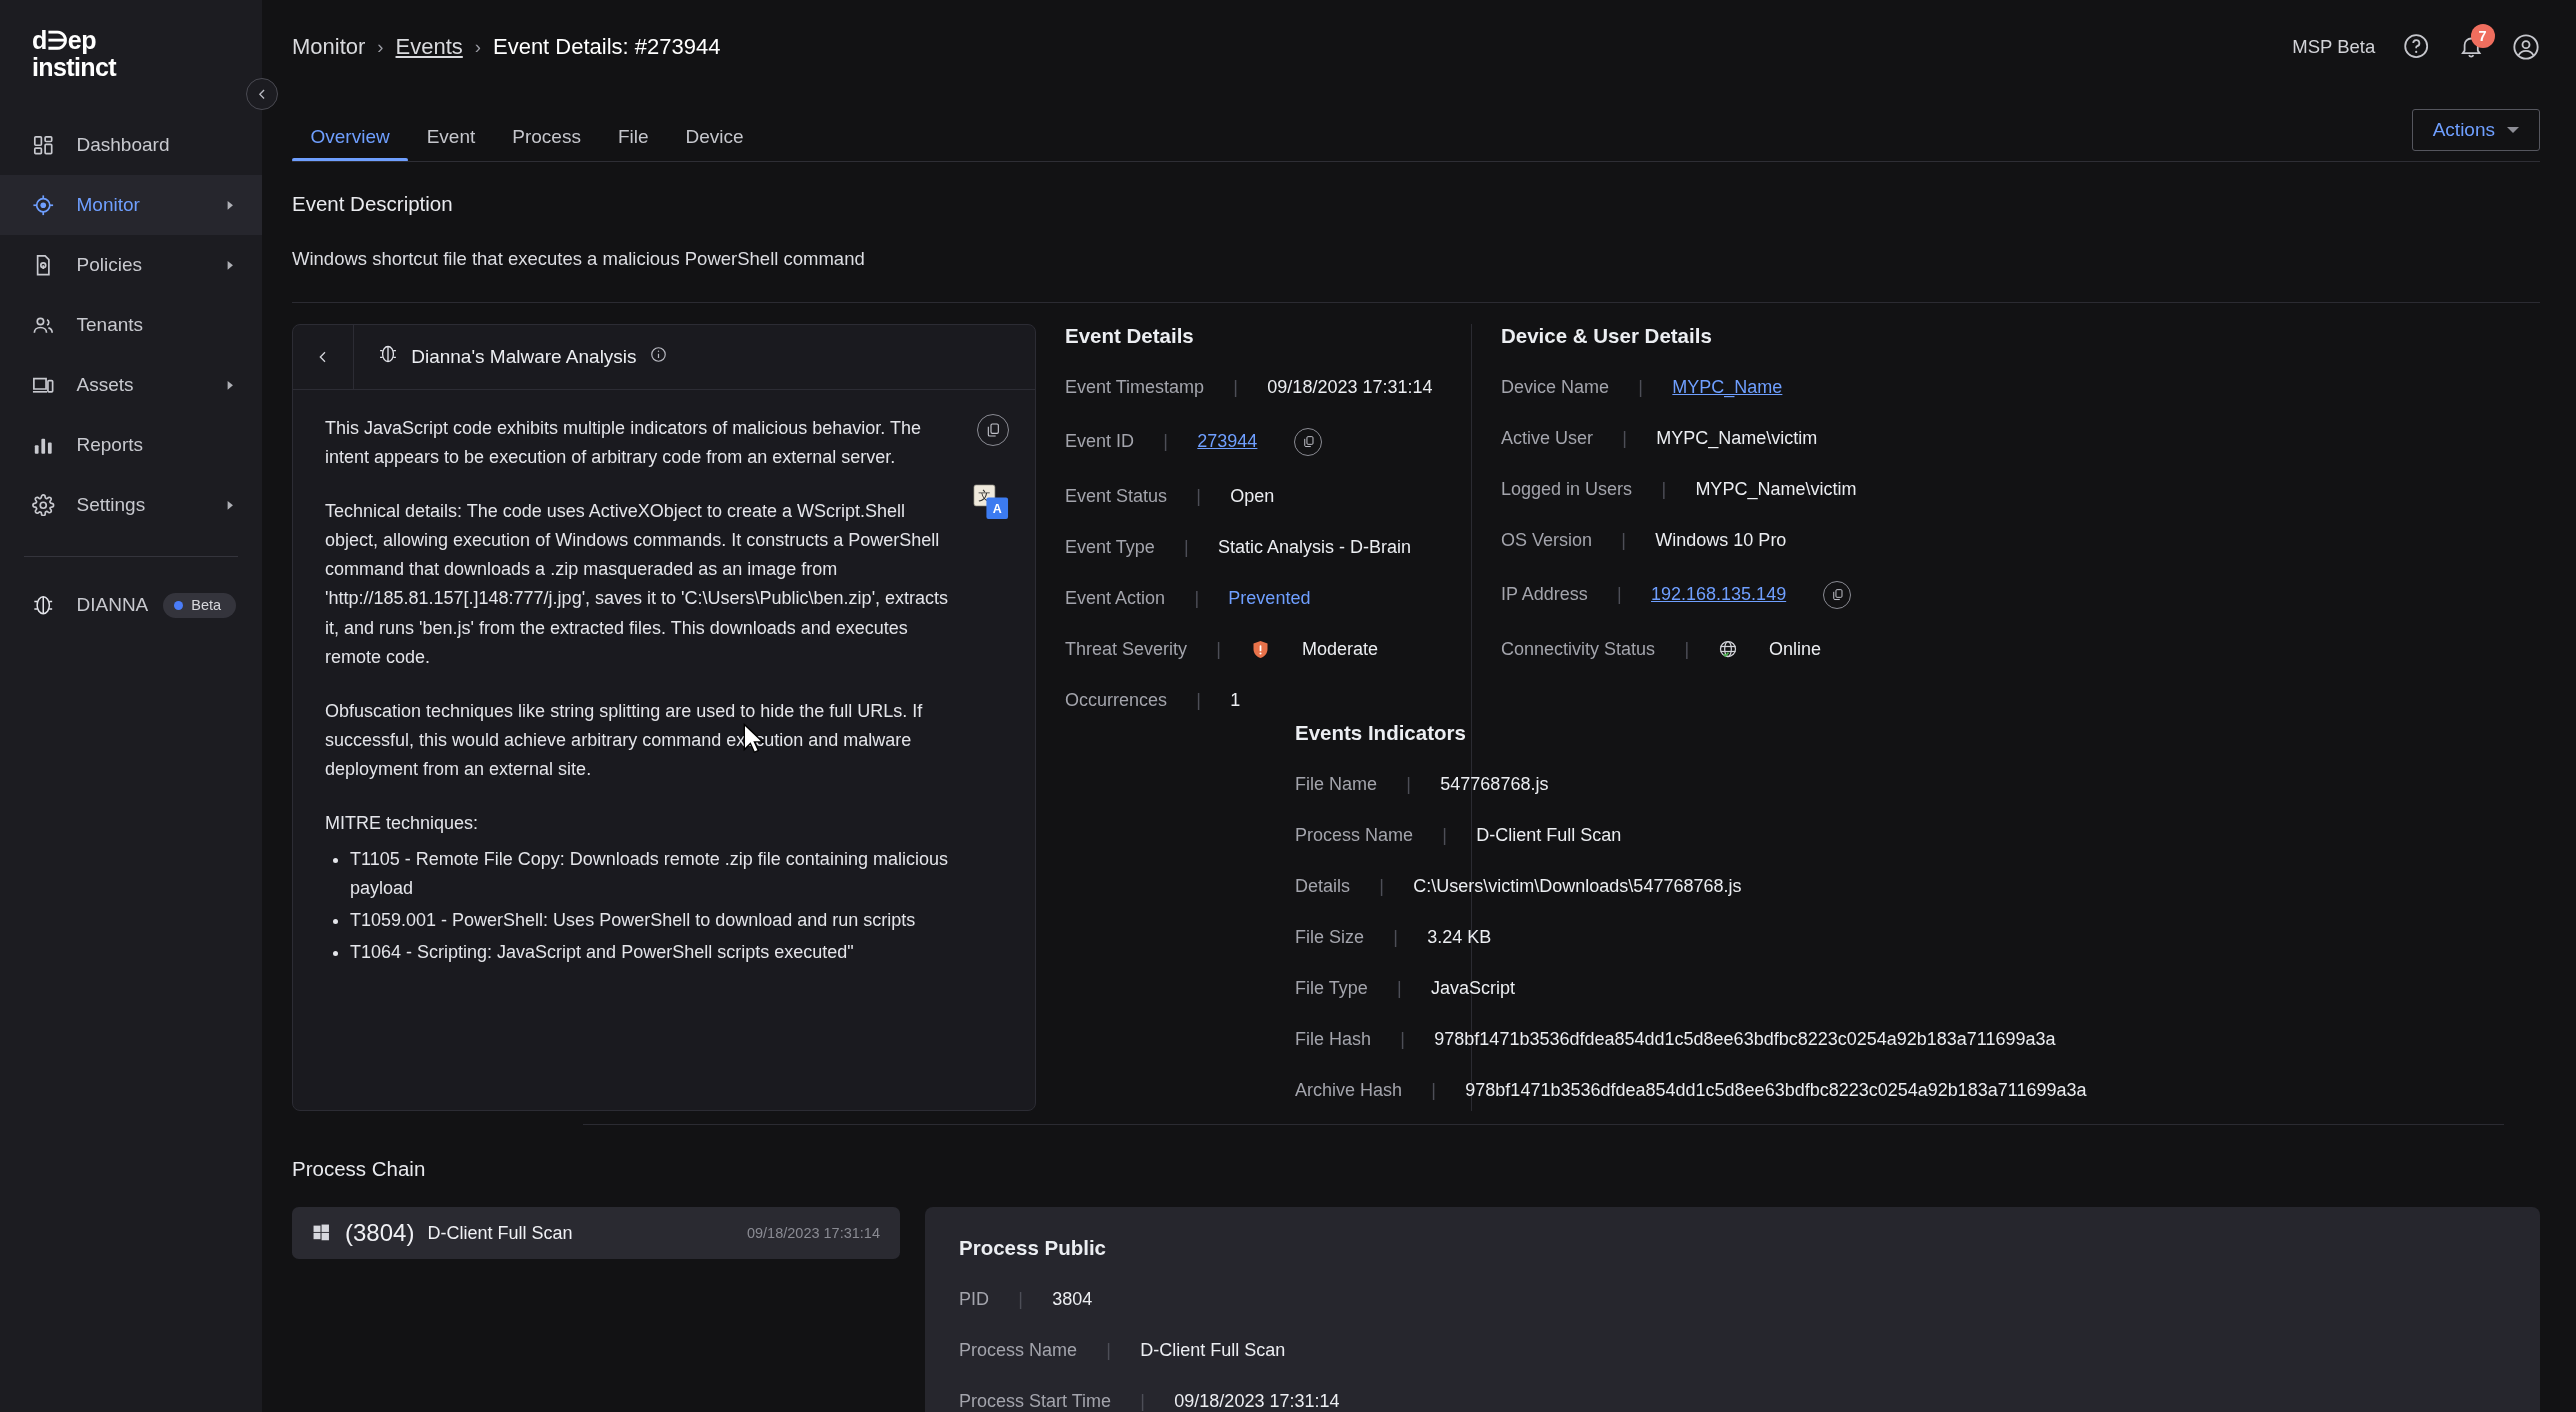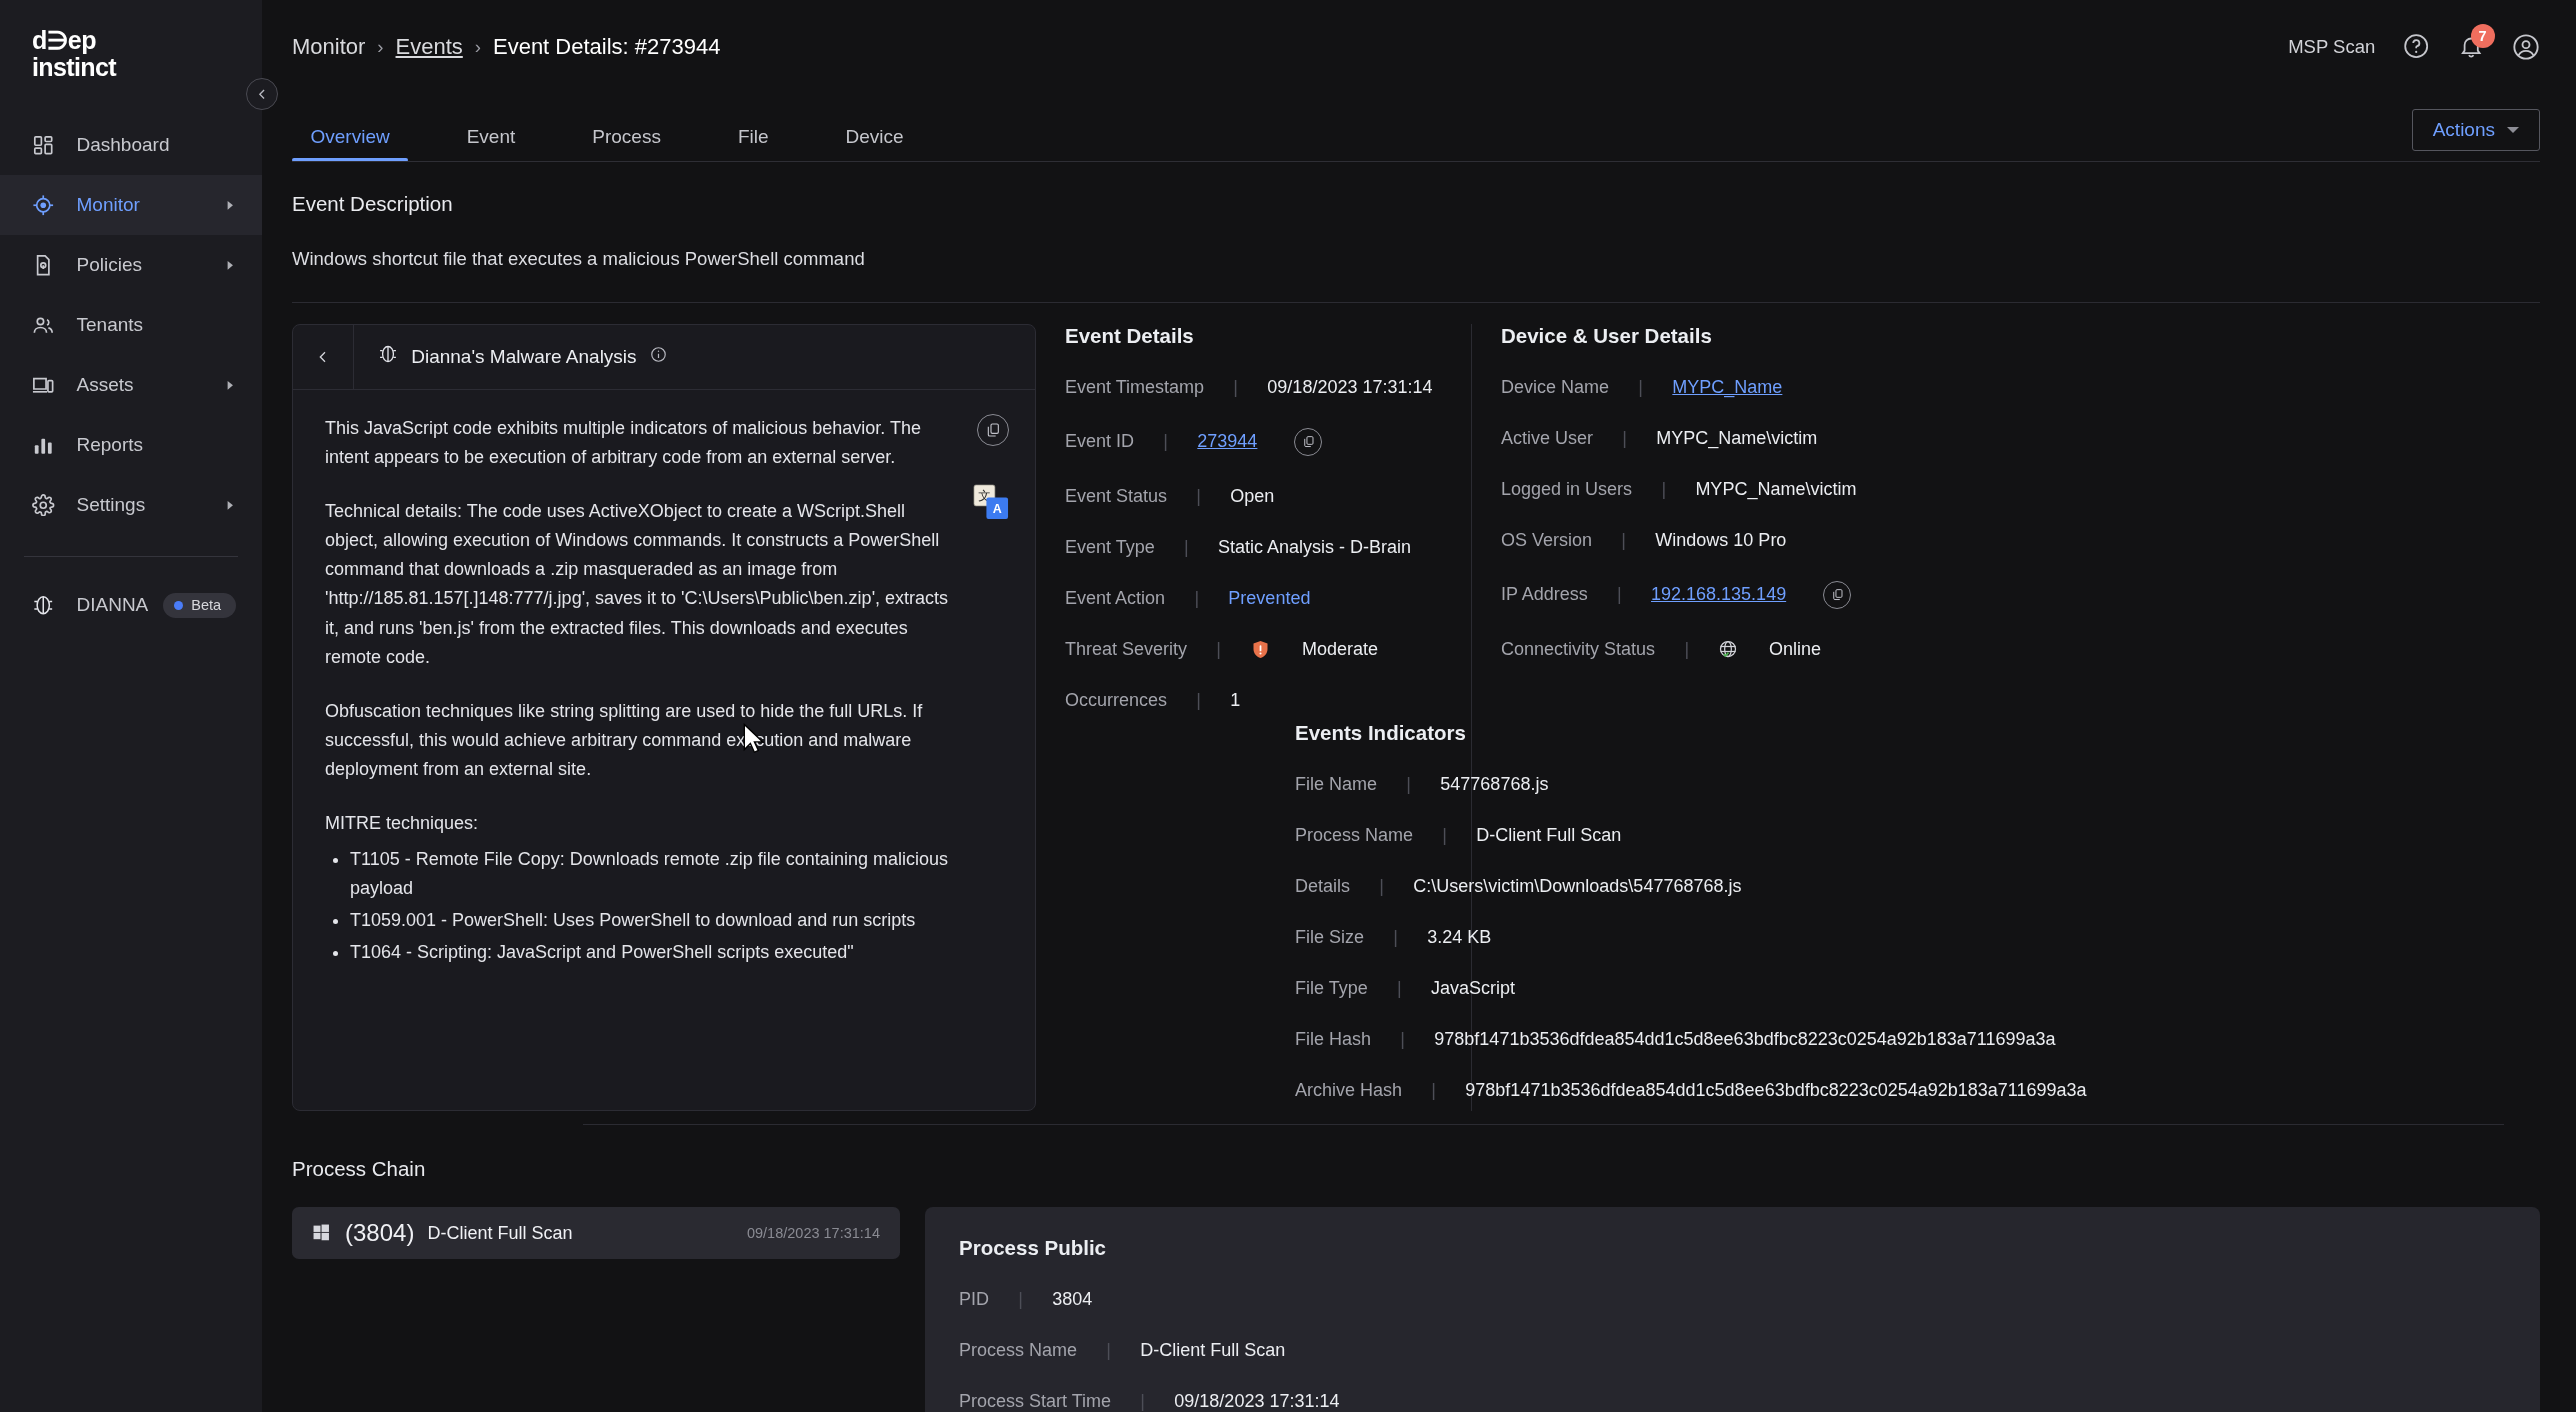--- a/index.html
+++ b/index.html
@@ -69,21 +69,21 @@
     border-radius: 12px; background: #ef6e5e; color: #fff;
     font-size: 14.5px; display: flex; align-items: center; justify-content: center;
     font-weight: bold;
   }
 
   .tabsrow {
     height: 69px; display: flex; align-items: flex-end;
     padding: 0 36px 0 30px; justify-content: space-between;
     position: relative;
   }
-  .tabs { display: flex; align-items: flex-end; height: 69px; gap: 40px; }
+  .tabs { display: flex; align-items: flex-end; height: 69px; }
   .tab {
     font-size: 19px; color: #c5c6cc; padding: 0 18.5px 14.5px 18.5px;
     cursor: pointer; position: relative; white-space: nowrap;
   }
   .tab.active { color: #6f9fff; }
   .tab.active::after {
     content: ""; position: absolute; left: 0; right: 0; bottom: 0;
     height: 4px; background: #6f9fff; border-radius: 2px;
   }
   .tabs-underline {
@@ -318,21 +318,21 @@
 
     <div class="topbar">
       <div class="crumbs">
         <span class="crumb">Monitor</span>
         <span class="crumb-sep">›</span>
         <span class="crumb link">Events</span>
         <span class="crumb-sep">›</span>
         <span class="crumb current">Event Details: #273944</span>
       </div>
       <div class="topright">
-        <span class="msp">MSP Scan</span>
+        <span class="msp">MSP Beta</span>
         <span class="ic-btn">
           <svg width="26.4" height="26.4" viewBox="0 0 24 24" fill="none" stroke="#c5c6cc" stroke-width="1.6">
             <circle cx="12" cy="12" r="10"></circle>
             <path d="M9.3 9.2a2.8 2.8 0 1 1 3.6 2.7c-.6.2-.9.8-.9 1.4v.5"></path>
               <circle cx="12" cy="17.2" r="1" fill="#c5c6cc" stroke="none"></circle>
           </svg>
         </span>
         <span class="ic-btn">
           <svg width="26.4" height="26.4" viewBox="0 0 24 24" fill="none" stroke="#c5c6cc" stroke-width="1.6">
             <path d="M18 16V11a6 6 0 1 0-12 0v5l-1.6 2.2h15.2z"></path>

